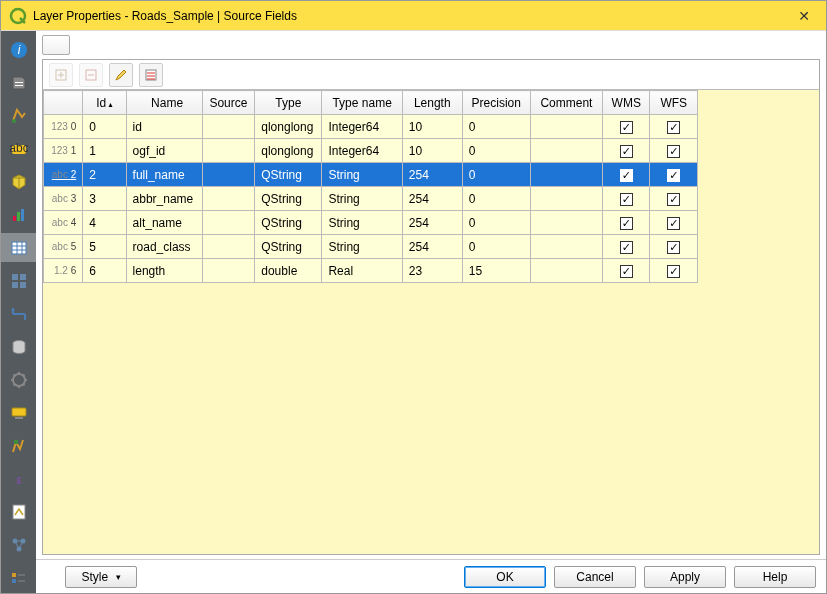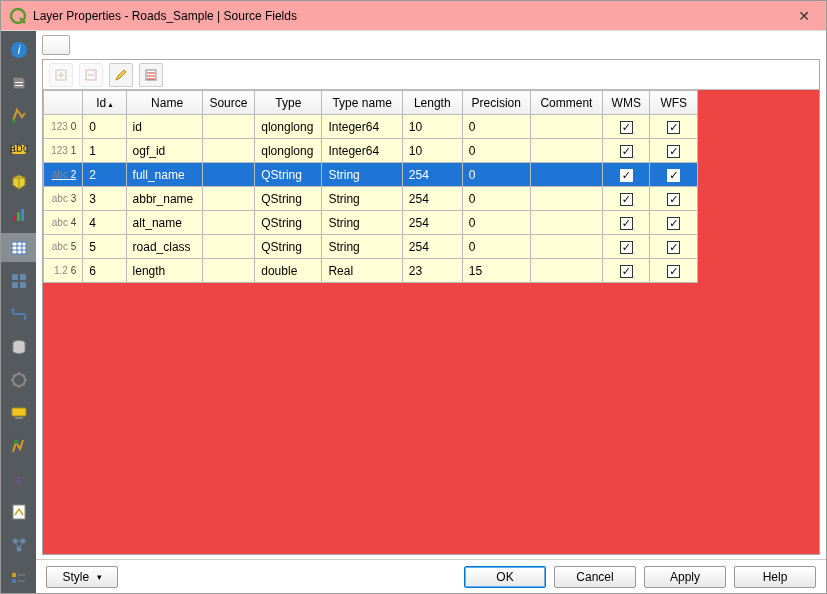--- a/index.html
+++ b/index.html
@@ -1,46 +1,46 @@
 <!DOCTYPE html>
 <html><head>
 <meta charset="utf-8">
 <style>
   * { box-sizing: border-box; font-family: "Segoe UI", Tahoma, sans-serif; font-size: 12px; }
   body { margin: 0; padding: 0; background: #fff; width: 827px; height: 594px; display: flex; flex-direction: column; border: 1px solid #999; overflow: hidden; }
-  .titlebar { height: 30px; display: flex; align-items: center; padding: 0 8px; background: #fca5a5; border-bottom: 1px solid #ddd; }
+  .titlebar { height: 30px; display: flex; align-items: center; padding: 0 8px; background: #fde047; border-bottom: 1px solid #ddd; }
   .titlebar-icon { width: 18px; height: 18px; display: inline-flex; align-items: center; justify-content: center; margin-right: 6px; color: #5a9b2d; font-weight: bold; font-size: 16px; }
   .titlebar-title { flex: 1; }
   .titlebar-close { font-size: 14px; color: #333; cursor: pointer; padding: 4px 8px; }
   .main { flex: 1; display: flex; overflow: hidden; }
   .sidebar { width: 35px; background: #555a5f; display: flex; flex-direction: column; padding-top: 4px; gap: 4px; }
   .sidebar-item { width: 35px; height: 30px; display: flex; align-items: center; justify-content: center; cursor: pointer; }
   .sidebar-item.selected { background: #888e92; }
   .content { flex: 1; display: flex; flex-direction: column; }
   .searchbar { height: 28px; padding: 4px 6px; display: flex; align-items: center; }
   .search-input { width: 28px; height: 20px; border: 1px solid #aaa; background-image: linear-gradient(#fff,#f0f0f0); font-size:11px; padding: 0 4px; border-radius:2px; }
   .panel { flex: 1; display: flex; flex-direction: column; border: 1px solid #aaa; margin: 0 6px 4px 6px; }
   .toolbar { height: 30px; display: flex; align-items: center; gap: 6px; padding: 4px 6px; border-bottom: 1px solid #bbb; }
   .tb-btn { width: 24px; height: 24px; border: 1px solid #ccc; background: #f5f5f5; display: flex; align-items: center; justify-content: center; cursor: pointer; border-radius: 2px; }
   .tb-btn.disabled { opacity: 0.4; cursor:default; }
-  .table-wrap { flex: 1; overflow: auto; background: #ef4444; }
+  .table-wrap { flex: 1; overflow: auto; background: #fef9c3; }
   table { border-collapse: collapse; width: 655px; }
   th, td { border: 1px solid #bbb; padding: 4px 6px; text-align: left; white-space: nowrap; height: 24px; }
   th { background: linear-gradient(#fdfdfd,#efefef); font-weight: normal; text-align: center; position:sticky; top:0;}
   th.sortable::after{ content:" \25B4"; font-size:8px;}
   td.rowhdr { background: linear-gradient(#fdfdfd,#efefef); text-align:right; font-size:10px; color:#444;}
   td.rowhdr .type-ind { color:#888; font-size:10px;text-align:center;}
   tr.datarow td { background: #ffffd7; }
   tr.datarow.selected td { background: #1e75d6; color: #fff; }
   tr.datarow.selected td.rowhdr{ background:#1e75d6; color:#fff;text-decoration:underline;}
   td.chk { text-align: center; }
   .cb { display:inline-block; width:13px; height:13px; border:1px solid #333; background:#fff; text-align:center; line-height:11px; font-size:11px; color:#000;}
   tr.datarow.selected .cb{border-color:#fff;}
   .button-row { height: 34px; border-top: 1px solid #ccc; display: flex; align-items: center; padding: 4px 10px; gap: 8px; }
-  .style-btn { width: 72px; height: 22px; border: 1px solid #999; background: linear-gradient(#fff,#e8e8e8); display:flex; align-items:center; justify-content:center; gap:4px; cursor:pointer; border-radius:2px;}
+  .style-btn { width: 72px; height: 22px; border: 1px solid #999; background: linear-gradient(#fff,#e8e8e8); display:flex; align-items:center; justify-content:center; gap:4px; cursor:pointer; border-radius:2px;margin-left:19px;}
   .style-btn::after{content:"\25BE"; font-size:9px; margin-left:4px;}
   .spacer { flex: 1; }
   .dlg-btn { width: 82px; height: 22px; border: 1px solid #999; background: linear-gradient(#fff,#e8e8e8); display:flex; align-items:center; justify-content:center; cursor:pointer; border-radius:2px;}
   .dlg-btn.default { border:1px solid #0078d7; box-shadow: inset 0 0 0 1px #66aef0;}
   svg{display:block;}
 </style>
 </head>
 <body>
 
 <div class="titlebar">

